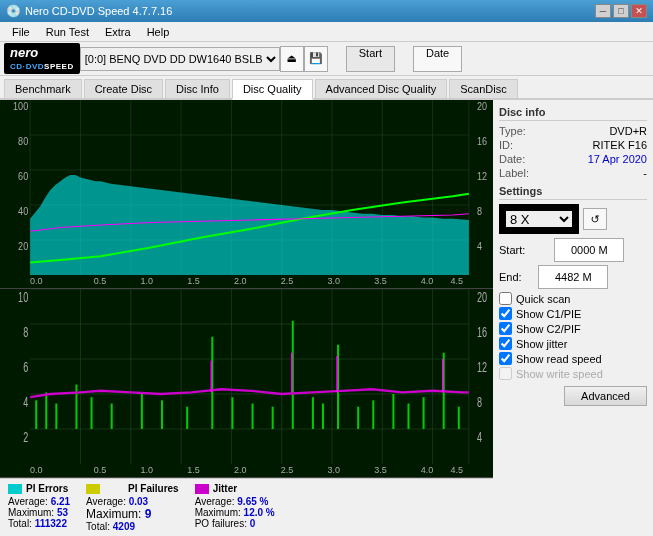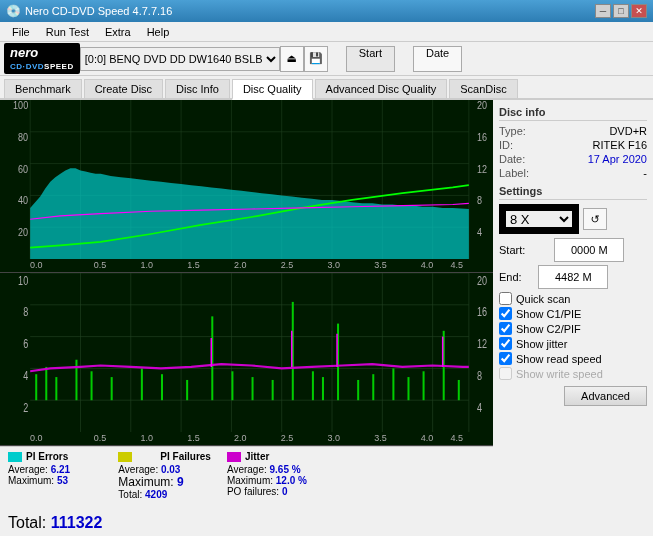--- a/index.html
+++ b/index.html
@@ -242,21 +242,21 @@
           <span style="font-size:10px;font-weight:bold;">PI Errors</span>
         </div>
         <div style="font-size:10px;">
           <span>Average:</span>
           <span style="color:#0000cc;font-weight:bold;">6.21</span>
         </div>
         <div style="font-size:10px;">
           <span>Maximum:</span>
           <span style="color:#0000cc;font-weight:bold;">53</span>
         </div>
-        <div style="font-size:16px;margin-top:28px;">
+        <div style="font-size:10px;">
           <span>Total:</span>
           <span style="color:#0000cc;font-weight:bold;">111322</span>
         </div>
       </div>
 
       <div>
         <div style="display:flex;align-items:center;gap:4px;margin-bottom:2px;">
           <div style="width:14px;height:10px;background:#cccc00;"></div>
           <span style="font-size:10px;font-weight:bold;padding-left:24px;">PI Failures</span>
         </div>

